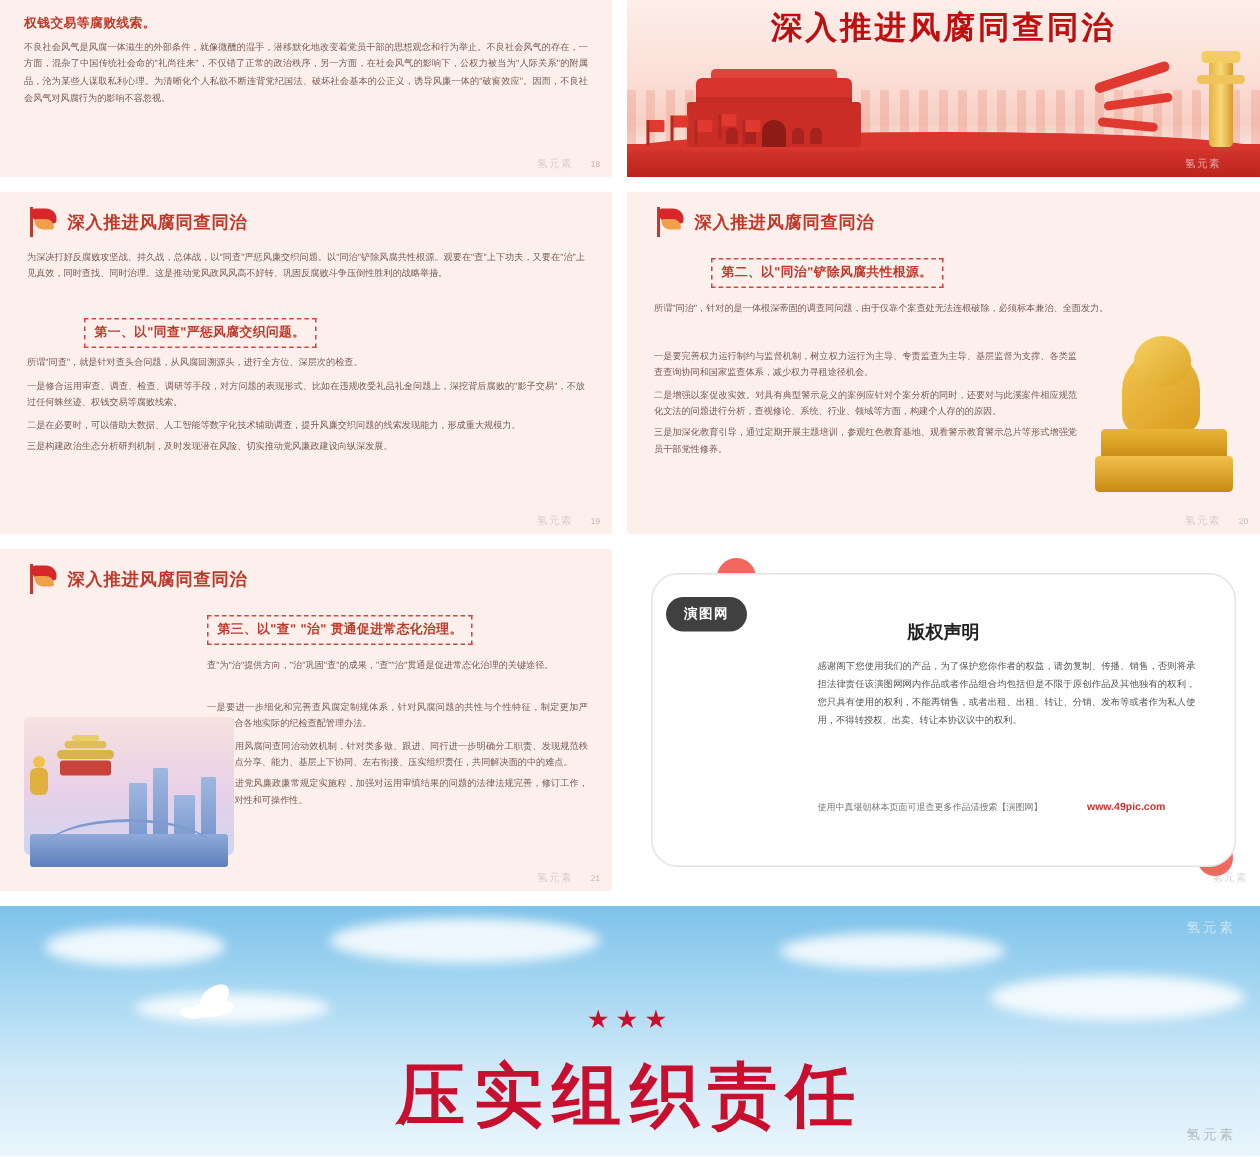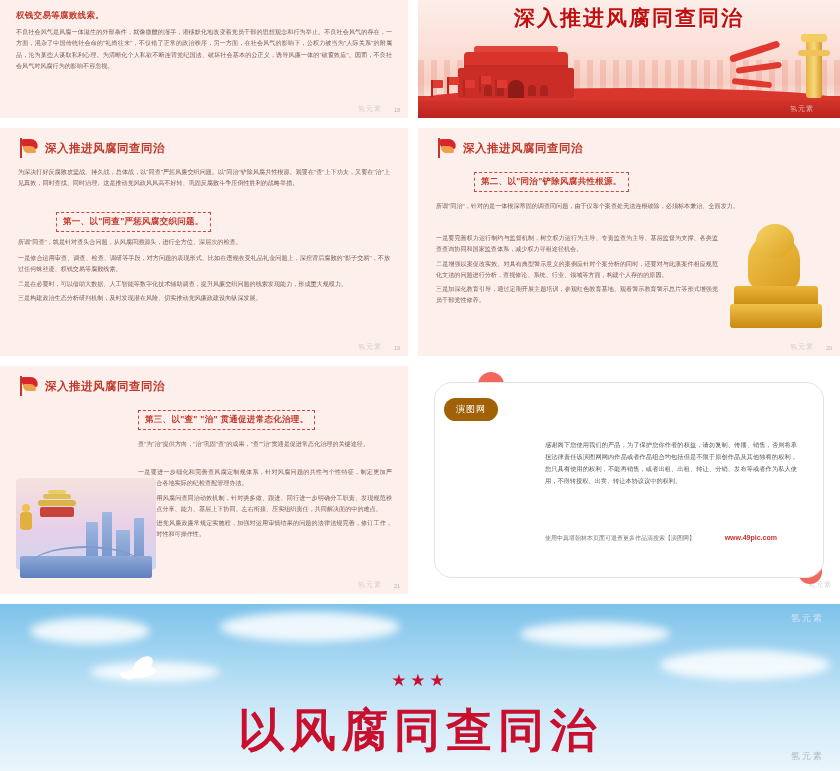--- a/index.html
+++ b/index.html
@@ -221,21 +221,21 @@
 
   
   #slide6 { left: 418px; top: 366px; width: 422px; height: 228px; background: #ffffff; }
   .cr-card {
     position: absolute; left: 16px; top: 16px; right: 16px; bottom: 16px;
     border: 1px solid #e3e3e3; border-radius: 18px; background: #fff;
   }
   .bubble { position: absolute; border-radius: 50%; background: #f2675e; }
   .logo-pill {
     position: absolute; left: 26px; top: 32px;
-    background: #a16207; color: #fff; font-size: 9px; font-weight: normal;
+    background: #404040; color: #fff; font-size: 9px; font-weight: bold;
     padding: 5px 12px; border-radius: 13px; letter-spacing: 1px;
   }
   .cr-title {
     position: absolute; left: 0; right: 0; top: 30px; text-align: center;
     font-size: 12px; font-weight: bold; color: #222;
   }
   .cr-body {
     position: absolute; left: 110px; right: 26px; top: 56px;
     font-size: 6.2px; color: #555; line-height: 1.95; text-align: justify;
   }
@@ -432,20 +432,21 @@
 
   <div class="slide" id="slide6">
     <div class="bubble" style="left:60px; top:6px; width:26px; height:26px;"></div>
     <div class="bubble" style="left:92px; top:24px; width:14px; height:14px; background:#f9a39c;"></div>
     <div class="bubble" style="left:16px; top:86px; width:20px; height:20px; background:#f6827a;"></div>
     <div class="bubble" style="left:36px; top:110px; width:12px; height:12px; background:#f9a39c;"></div>
     <div class="bubble" style="right:18px; bottom:10px; width:24px; height:24px;"></div>
     <div class="bubble" style="right:48px; bottom:34px; width:11px; height:11px; background:#f9a39c;"></div>
 
     <div class="cr-card">
+      <div class="cr-title">版权声明</div>
       <div class="cr-body">感谢阁下您使用我们的产品，为了保护您你作者的权益，请勿复制、传播、销售，否则将承担法律责任该演图网网内作品或者作品组合均包括但是不限于原创作品及其他独有的权利，您只具有使用的权利，不能再销售，或者出租、出租、转让、分销、发布等或者作为私人使用，不得转授权、出卖、转让本协议议中的权利。</div>
       <div class="cr-foot">
         <span>使用中真堪朝林本页面可退查更多作品清搜索【演图网】</span>
         <span class="cr-url" style="margin-left:28px;">www.49pic.com</span>
       </div>
     </div>
 
     <div class="logo-pill">演图网</div>
     <div class="wm" style="right:8px; bottom:4px;">氢元素</div>
   </div>
@@ -457,19 +458,19 @@
     <div class="cloud-blob" style="left:660px; top:46px; width:170px; height:30px;"></div>
     <div class="cloud-blob" style="left:90px; top:58px; width:130px; height:20px;"></div>
 
     <div class="dove">
       <div class="t1"></div>
         <div class="b1"></div>
         <div class="w1"></div>
     </div>
 
     <div class="stars">★★★</div>
-    <div class="hero2-title">以风腐同查同治</div>
+    <div class="hero2-title">压实组织责任</div>
 
     <div class="wm-big" style="right:16px; top:8px;">氢元素</div>
     <div class="wm-big" style="right:16px; bottom:8px; color:rgba(120,120,120,.45);">氢元素</div>
   </div>
 
 </div>
 
 </body></html>

